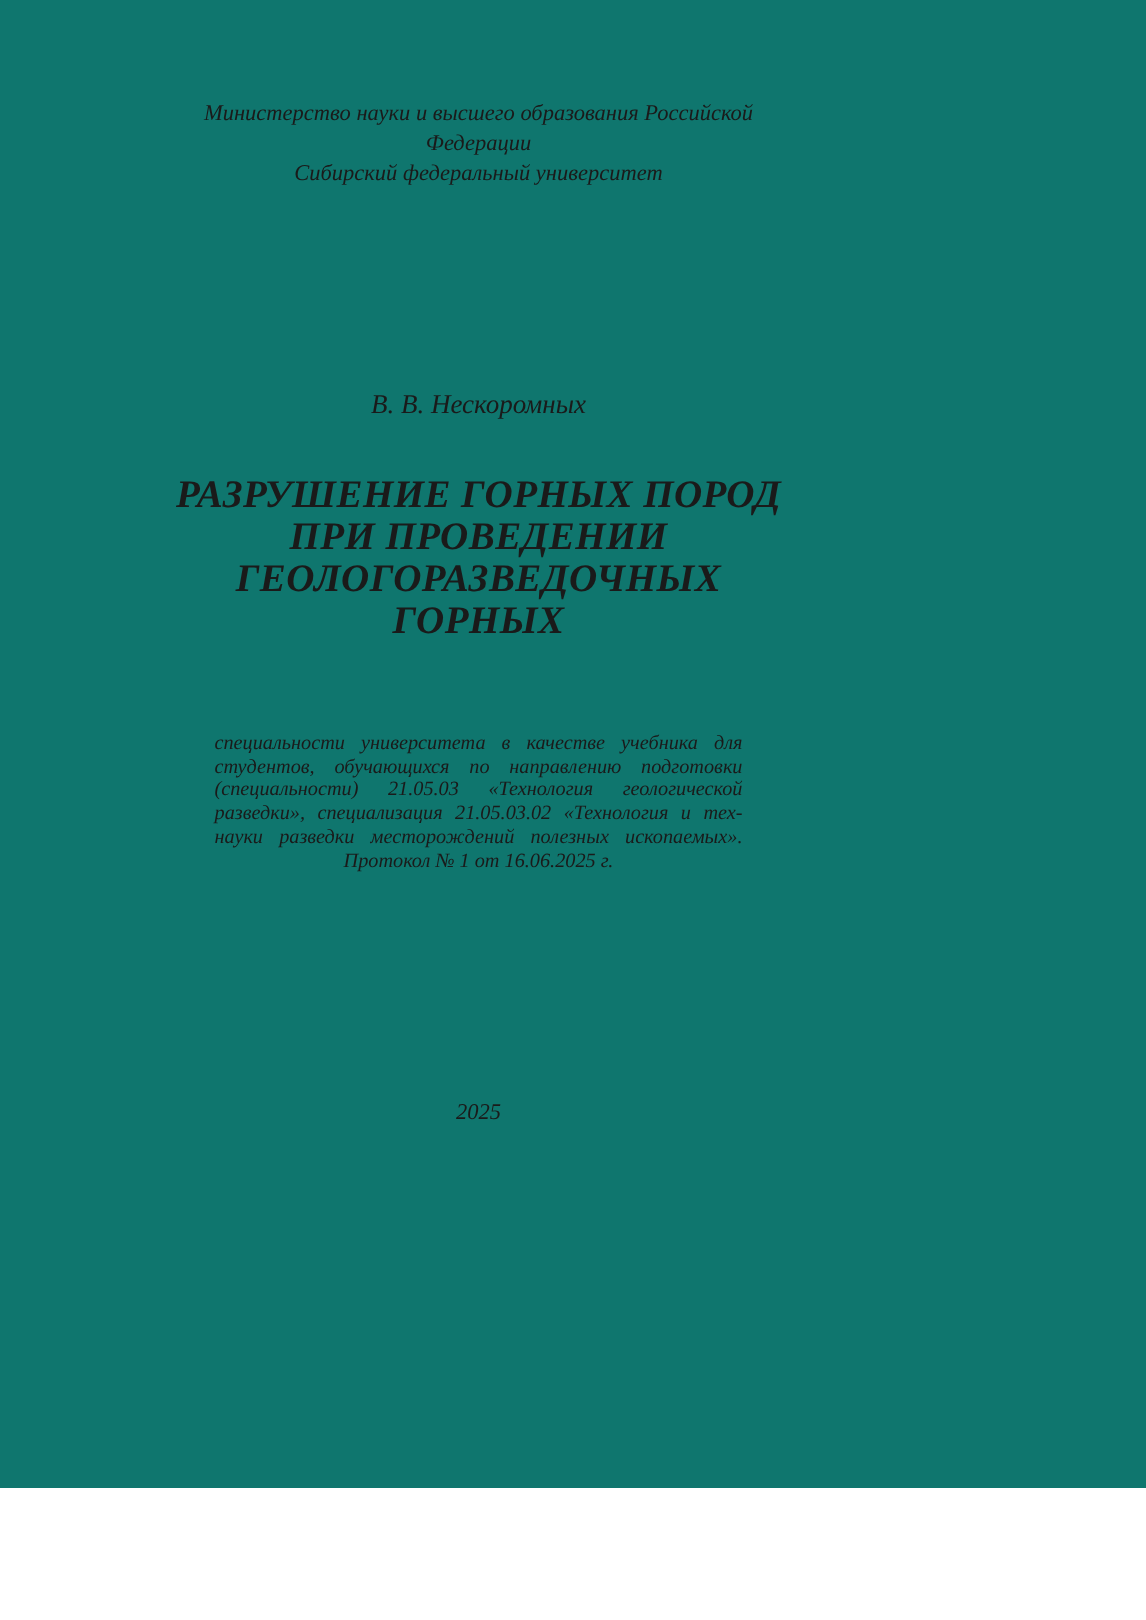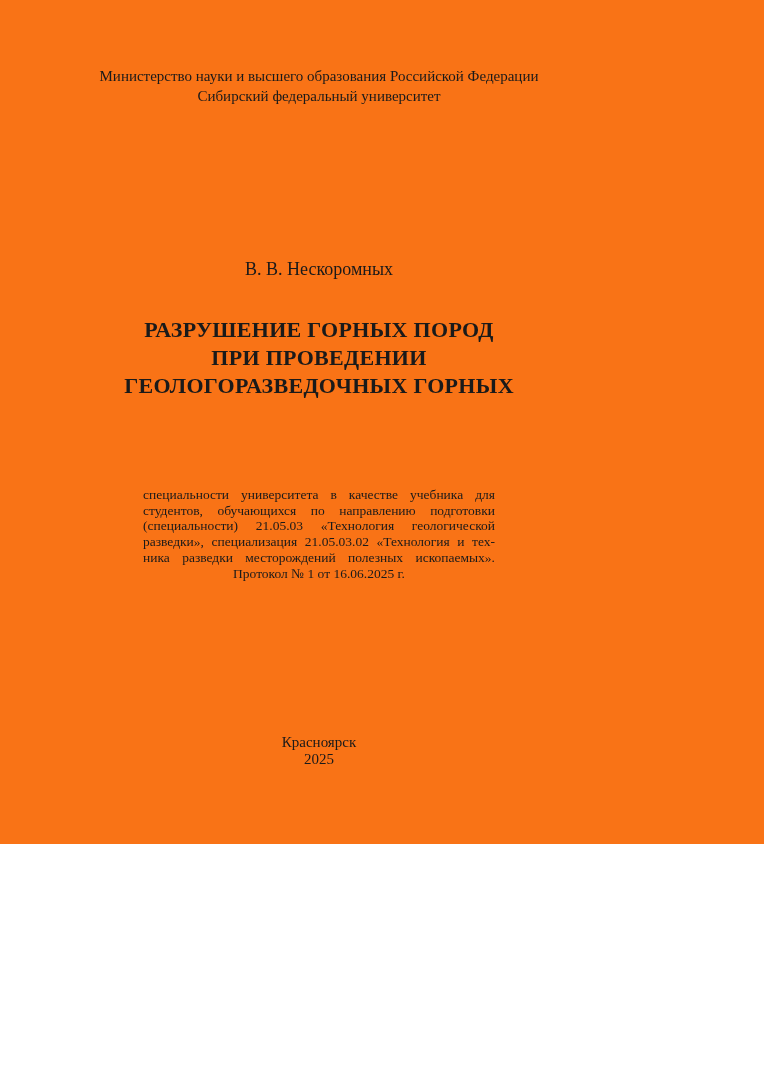--- a/index.html
+++ b/index.html
@@ -7,42 +7,43 @@
     width: 764px;
     height: 1080px;
     background: #ffffff;
     font-family: "Liberation Serif", "DejaVu Serif", serif;
     color: #1a1a1a;
     overflow: hidden;
   }
   .page {
     position: relative;
     width: 764px;
-    height: 844px;
-    background: #f97316;
+    height: 992px;
+    background: #0f766e;
+    font-style: italic;
   }
   .column {
     position: absolute;
     left: 99px;
     width: 440px;
     text-align: center;
   }
   .header-block {
     top: 66px;
     font-size: 15px;
     line-height: 20px;
   }
   .author-block {
     top: 257px;
     font-size: 18px;
     line-height: 24px;
   }
   .title-block {
     top: 316px;
-    font-size: 22px;
+    font-size: 26px;
     line-height: 28px;
     font-weight: bold;
     letter-spacing: 0.3px;
   }
   .approval-block {
     top: 487px;
     font-size: 13.5px;
     line-height: 15.7px;
   }
   .approval-text {
@@ -81,23 +82,22 @@
     <div>ПРИ ПРОВЕДЕНИИ</div>
     <div>ГЕОЛОГОРАЗВЕДОЧНЫХ ГОРНЫХ</div>
   </div>
 
   <div class="column approval-block">
     <div class="approval-text">
       <div class="just-line">специальности университета в качестве учебника для</div>
       <div class="just-line">студентов, обучающихся по направлению подготовки</div>
       <div class="just-line">(специальности) 21.05.03 «Технология геологической</div>
       <div class="just-line">разведки», специализация 21.05.03.02 «Технология и тех-</div>
-      <div class="just-line">ника разведки месторождений полезных ископаемых».</div>
+      <div class="just-line">науки разведки месторождений полезных ископаемых».</div>
       <div class="centered-line">Протокол № 1 от 16.06.2025 г.</div>
     </div>
   </div>
 
   <div class="column imprint-block">
-    <div>Красноярск</div>
     <div>2025</div>
   </div>
 
 </div>
 
 </body></html>

